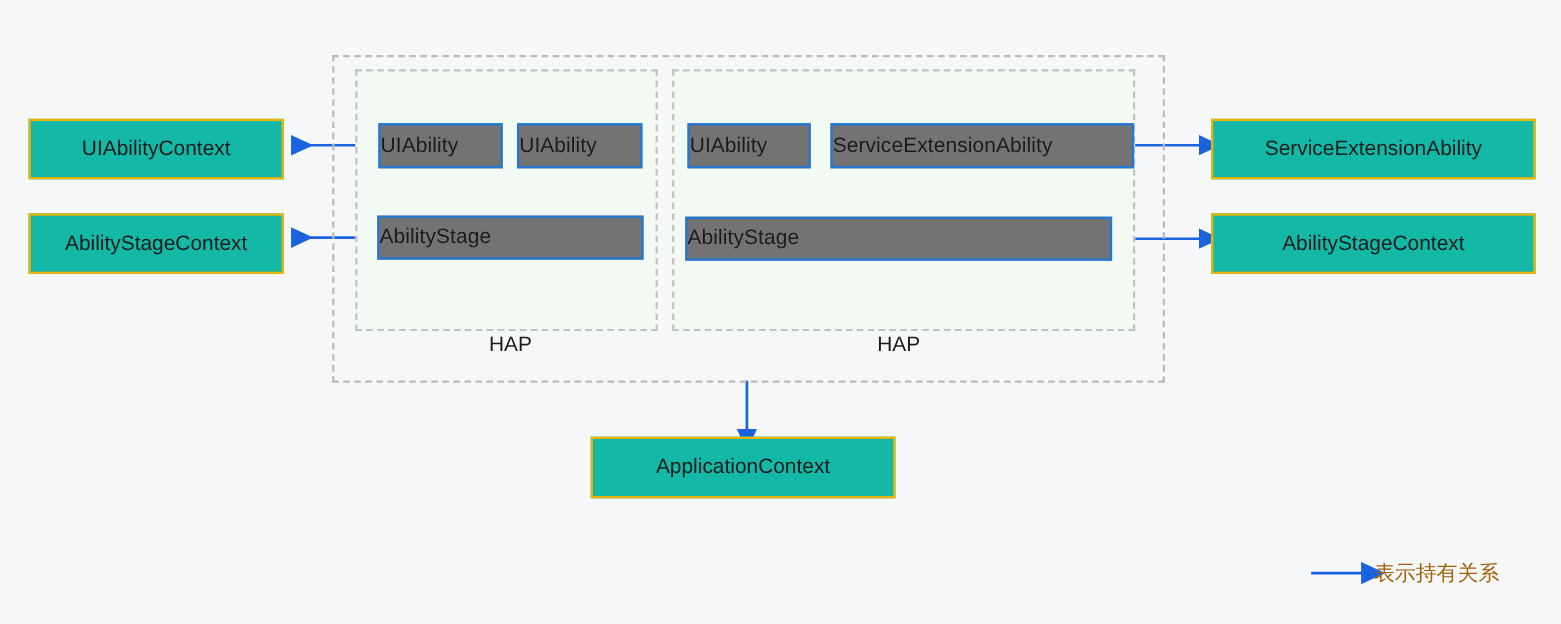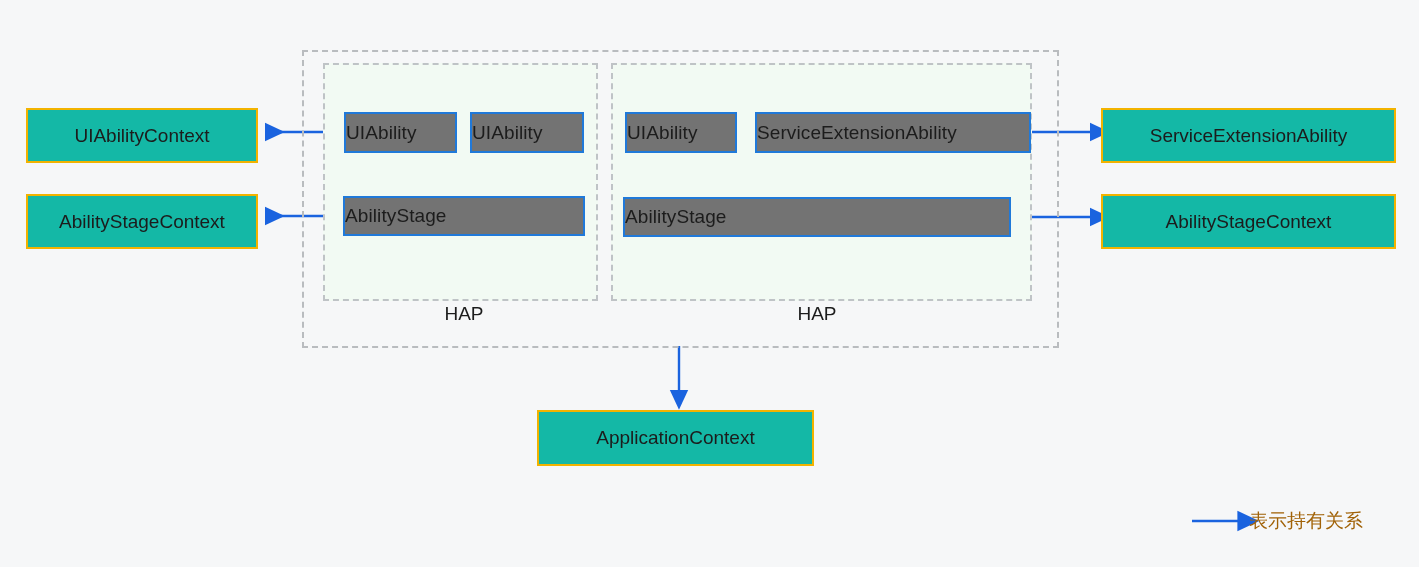--- a/index.html
+++ b/index.html
@@ -180,21 +180,21 @@
 
   <div class="abs yellow-box" style="left:1101px; top:108px; width:295px; height:55px;">
     <span>ServiceExtensionAbility</span>
   </div>
 
   <div class="abs yellow-box" style="left:1101px; top:194px; width:295px; height:55px;">
     <span>AbilityStageContext</span>
   </div>
 
 
-  <div class="abs yellow-box" style="left:537px; top:410px; width:277px; height:56px;">
+  <div class="abs yellow-box" style="left:537px; top:397px; width:277px; height:56px;">
     <span>ApplicationContext</span>
   </div>
 
   <div class="abs legend-text" style="left:1249px; top:508px; height:26px;">
     <span>表示持有关系</span>
   </div>
 
 
 </div>
 

